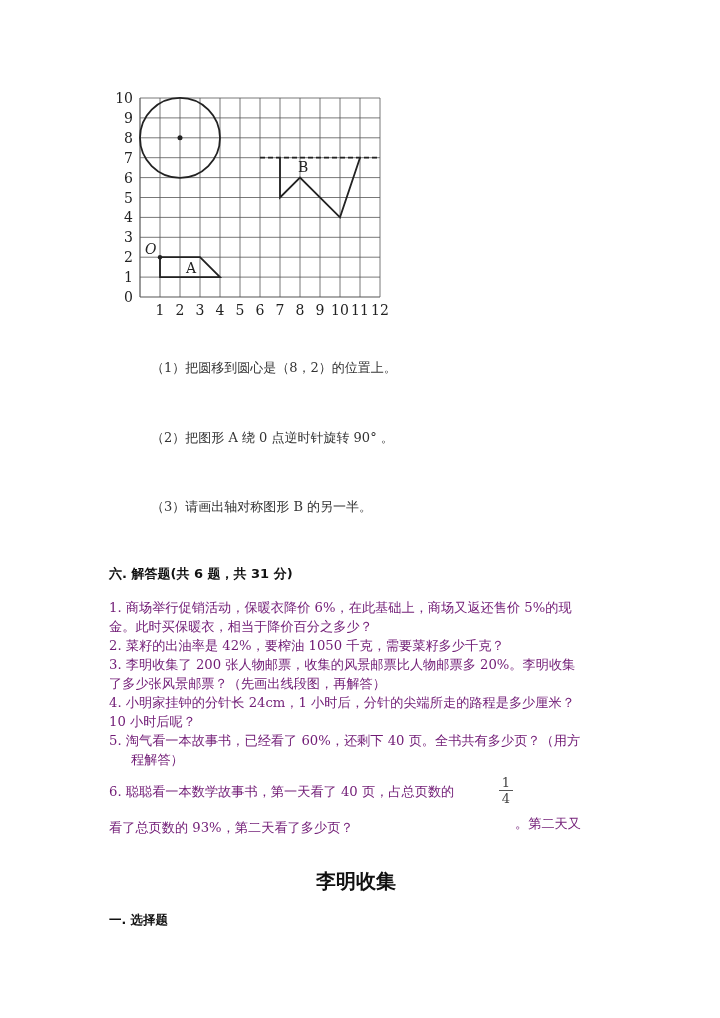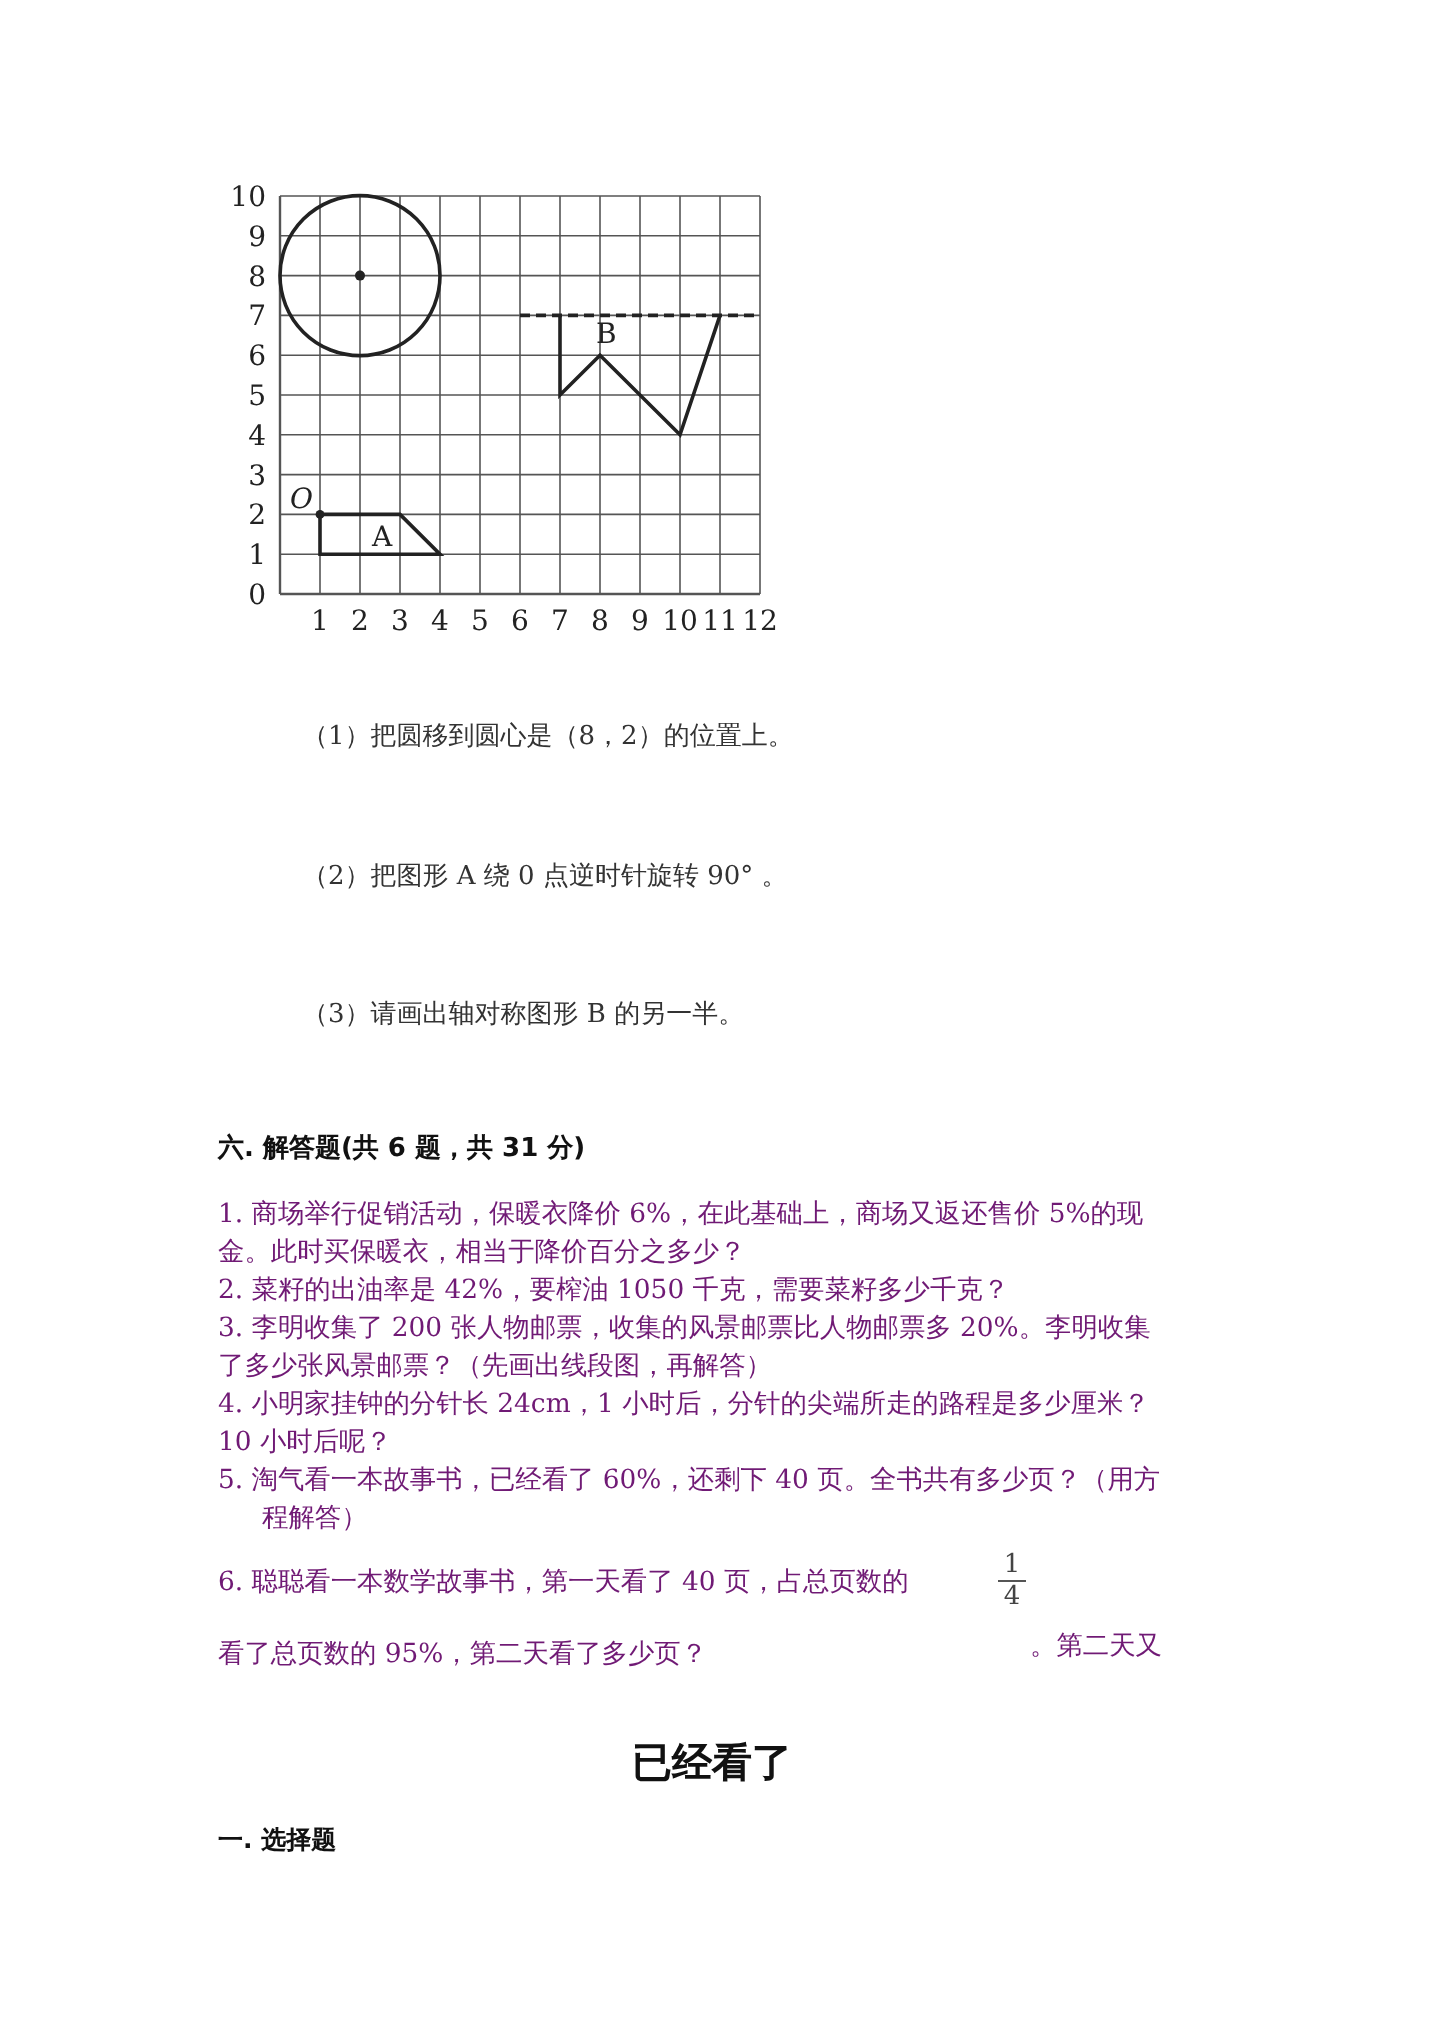--- a/index.html
+++ b/index.html
@@ -95,16 +95,16 @@
 <div class="abs prob" style="left:109px; top:712px;">10 小时后呢？</div>
 <div class="abs prob" style="left:109px; top:731px;">5. 淘气看一本故事书，已经看了 60%，还剩下 40 页。全书共有多少页？（用方</div>
 <div class="abs prob" style="left:109px; top:750px;margin-left:22px;">程解答）</div>
 
 <div class="abs prob" style="left:109px; top:782px;">6. 聪聪看一本数学故事书，第一天看了 40 页，占总页数的</div>
 <div class="frac" style="left:499px; top:776px;">
   <span class="num">1</span>
   <span class="den">4</span>
 </div>
 <div class="abs prob" style="left:515px; top:782px;margin-top:32px;">。第二天又</div>
-<div class="abs prob" style="left:109px; top:818px;">看了总页数的 95%，第二天看了多少页？</div>
+<div class="abs prob" style="left:109px; top:818px;">看了总页数的 93%，第二天看了多少页？</div>
 
-<div class="abs answer-title" style="left:316px; top:868px;">已经看了</div>
+<div class="abs answer-title" style="left:316px; top:868px;">李明收集</div>
 <div class="abs answer-sub" style="left:109px; top:912px;text-align:right;">一. 选择题</div>
 
 </body></html>

